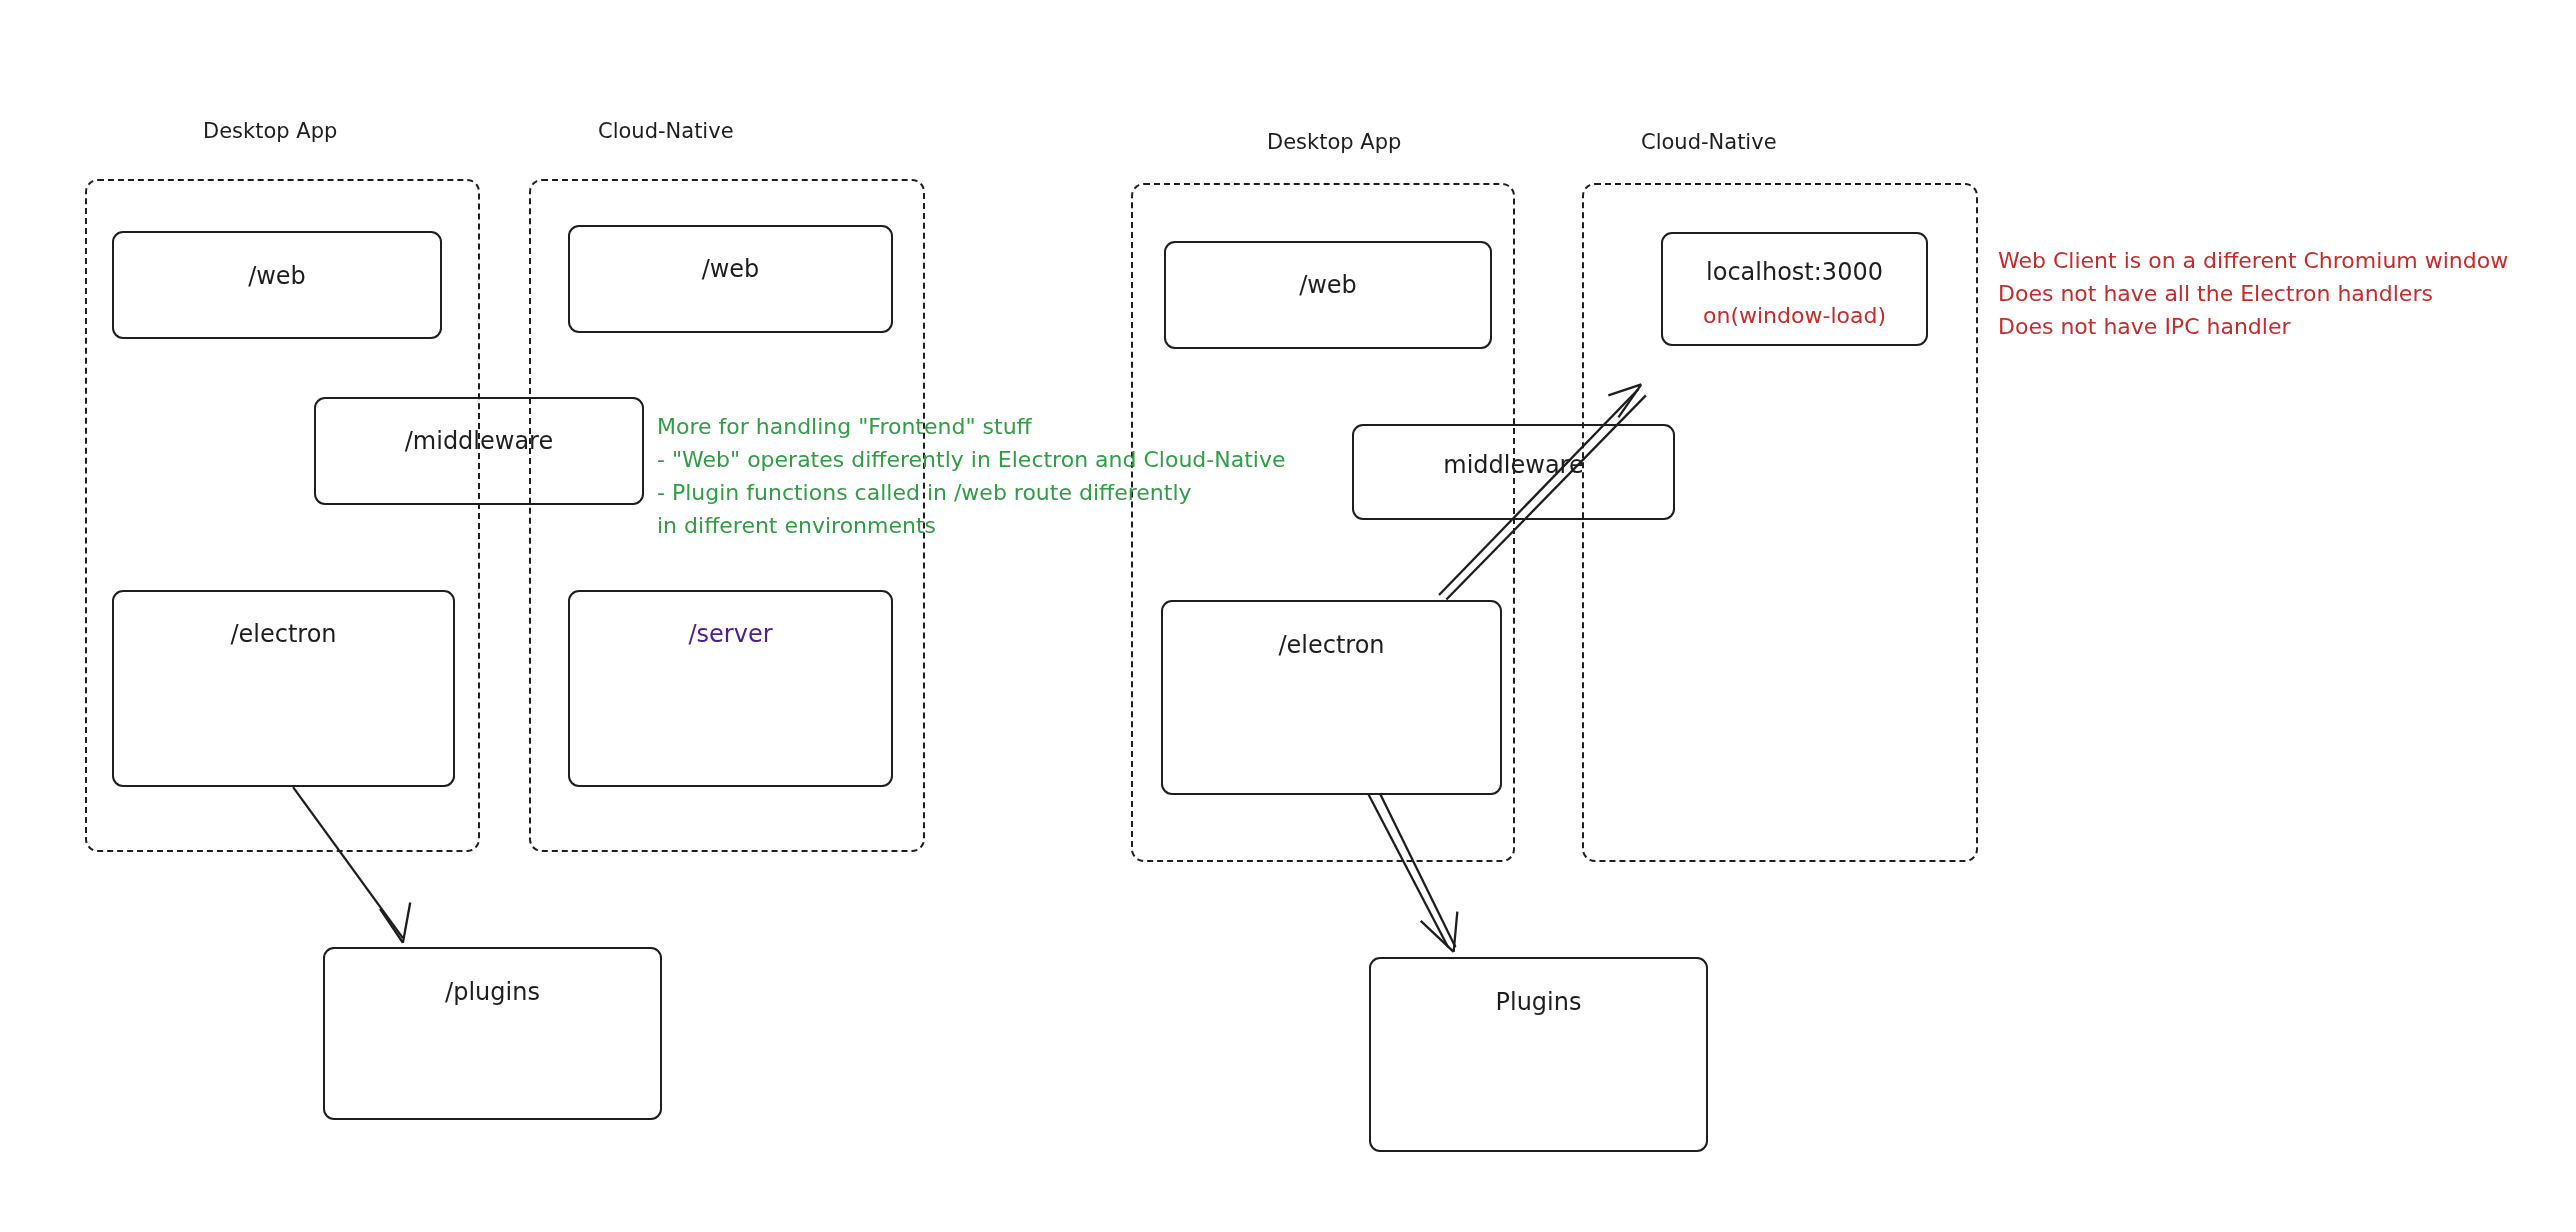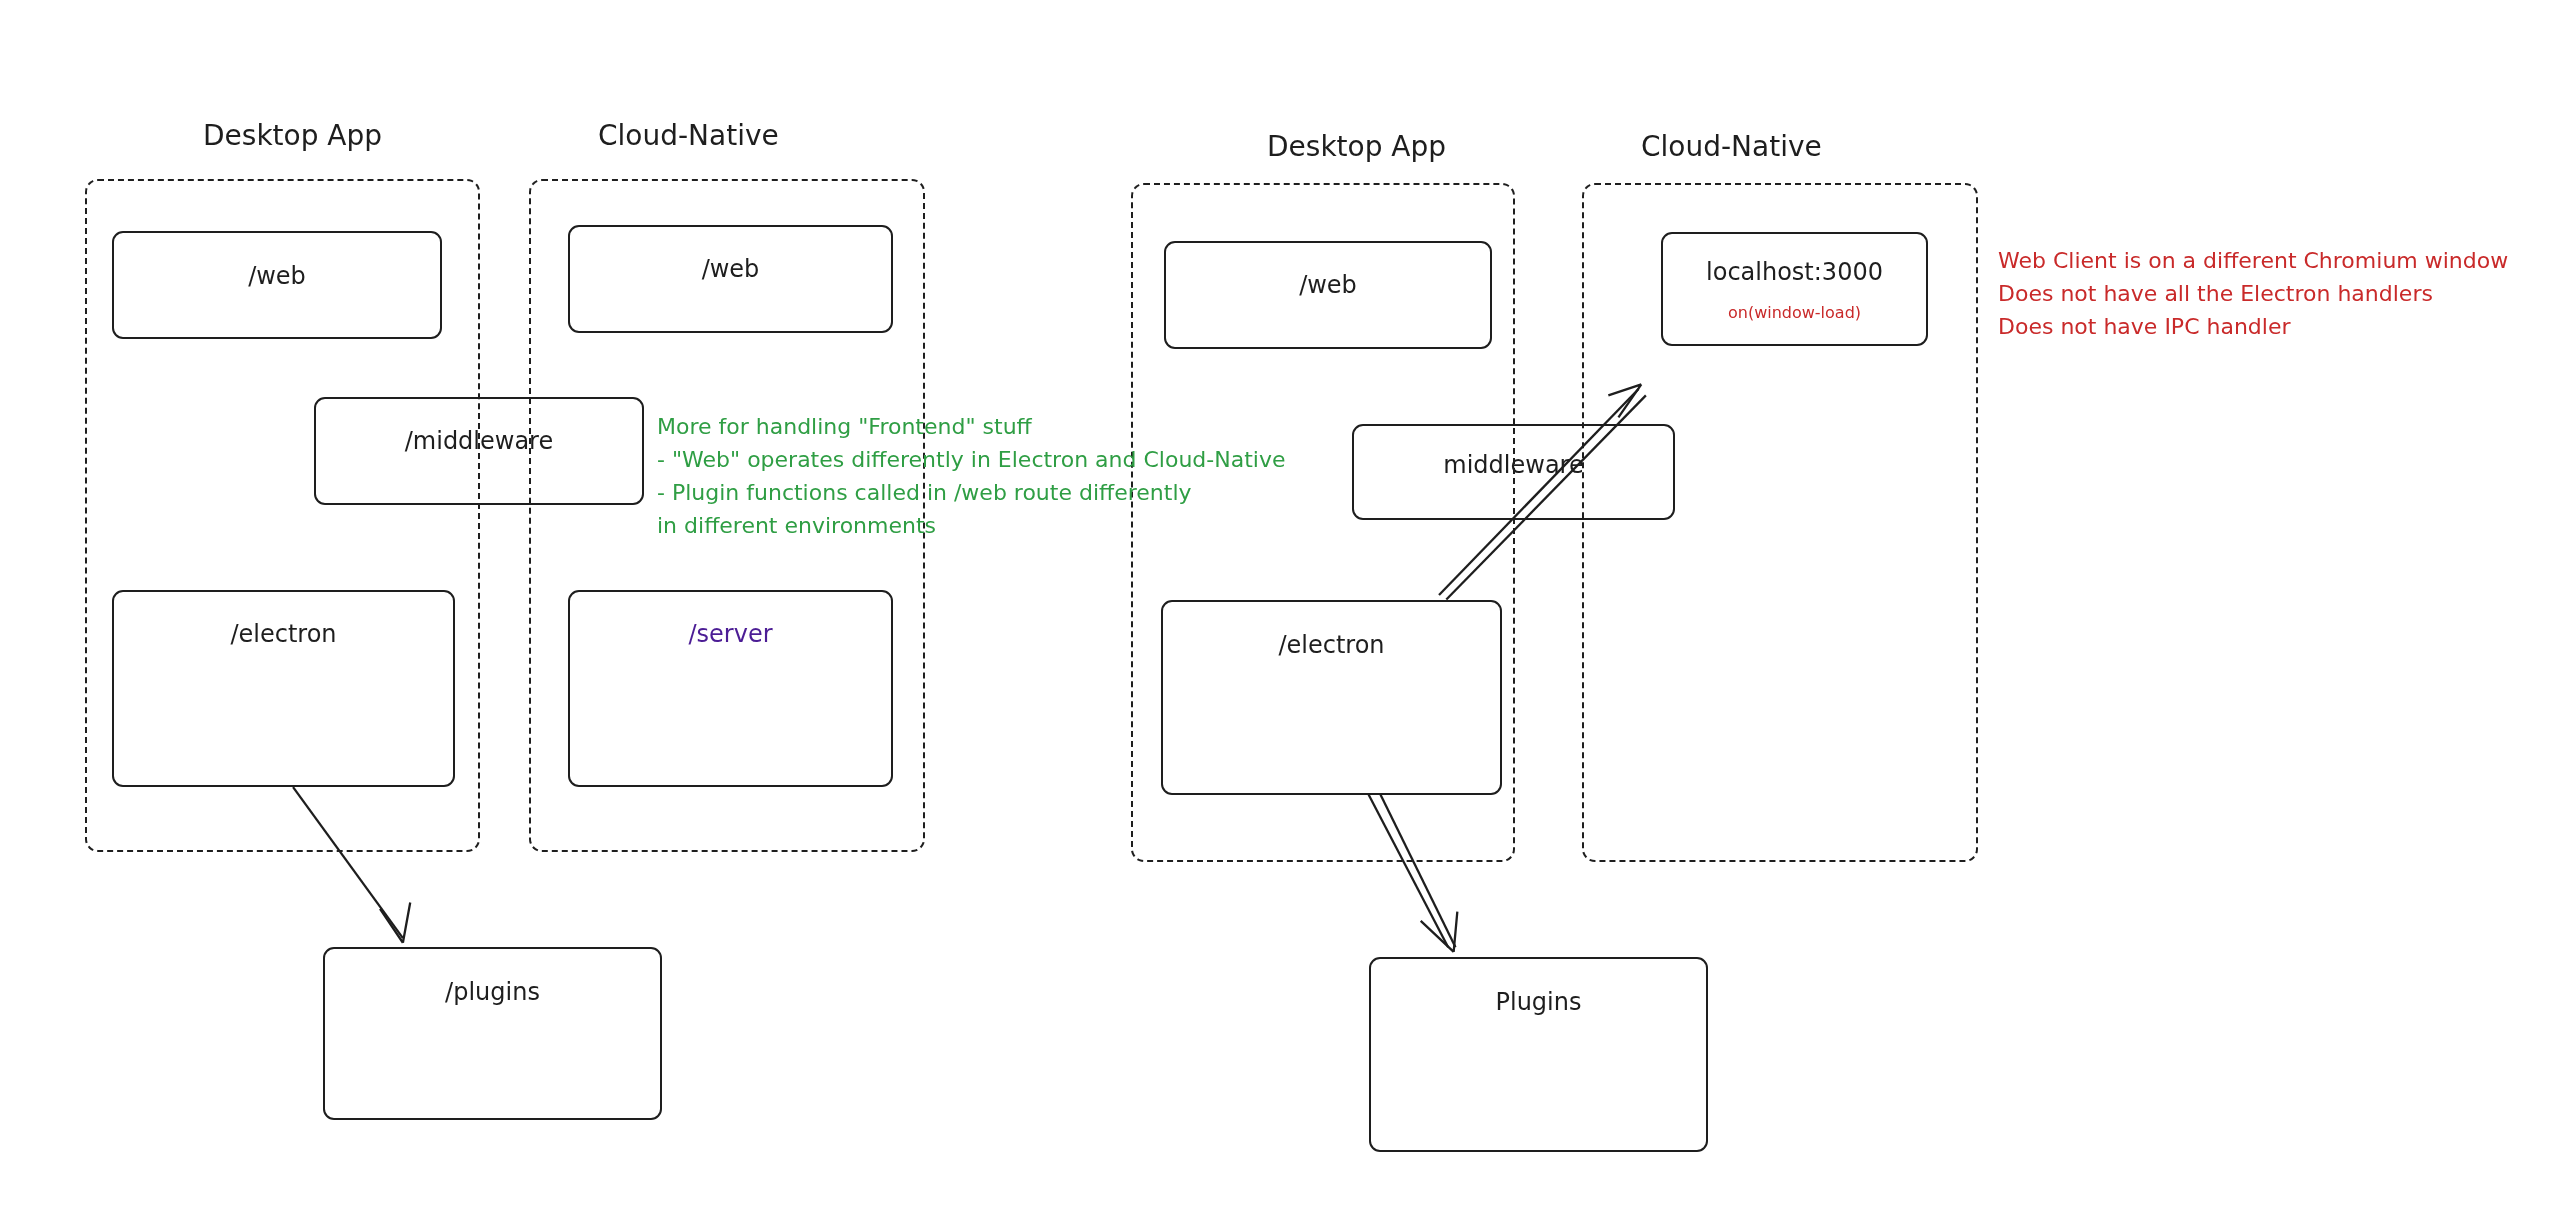--- a/index.html
+++ b/index.html
@@ -10,21 +10,21 @@
   #canvas {
     position: relative;
     width: 2576px;
     height: 1232px;
     background: #ffffff;
     font-family: "DejaVu Sans", sans-serif;
     overflow: hidden;
   }
   .group-label {
     position: absolute;
-    font-size: 28px;
+    font-size: 21px;
     color: #1e1e1e;
     white-space: nowrap;
   }
   .dashed-group {
     position: absolute;
     border: 2.3px dashed #1e1e1e;
     border-radius: 13px;
     box-sizing: border-box;
   }
   .node {
@@ -44,21 +44,21 @@
     white-space: nowrap;
   }
   .node-label.red {
     color: #4c1d95;
   }
   .node-sub {
     position: absolute;
     left: 0;
     right: 0;
     text-align: center;
-    font-size: 16px;
+    font-size: 22px;
     color: #c92a2a;
     white-space: nowrap;
   }
   .note {
     position: absolute;
     white-space: pre;
     line-height: 1.5;
   }
   .note.green {
     color: #2f9e44;

